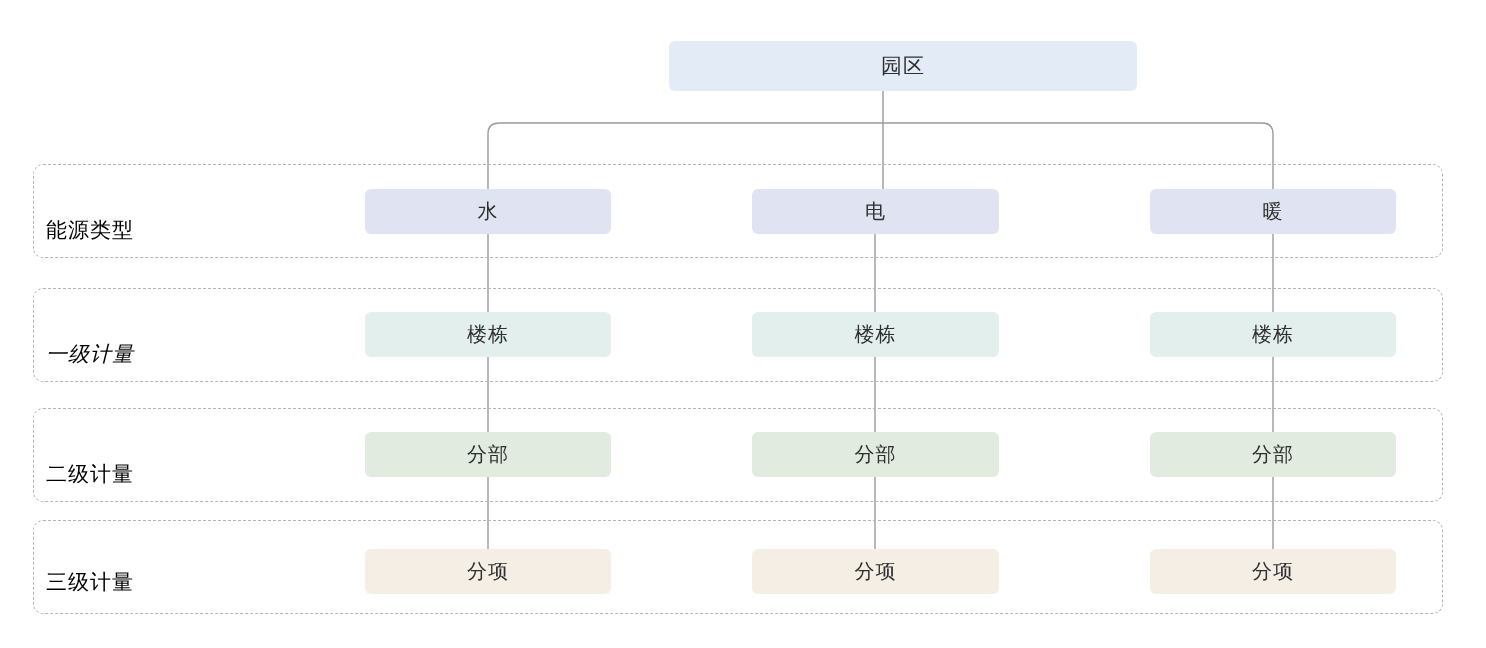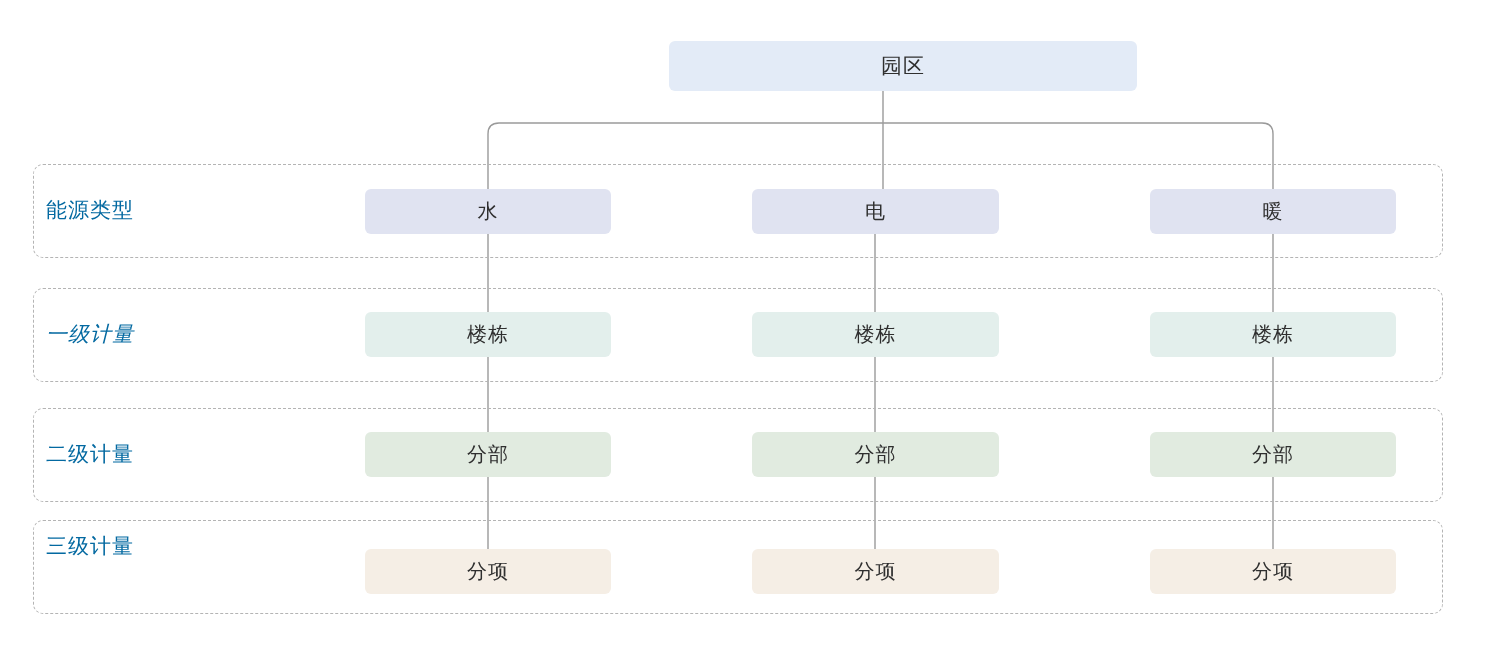--- a/index.html
+++ b/index.html
@@ -54,24 +54,25 @@
     border: 1px dashed #b4b4b4;
     border-radius: 10px;
     box-sizing: border-box;
     background: transparent;
     z-index: 1;
   }
   .row-label {
     position: absolute;
     left: 46px;
     font-size: 21px;
-    color: #0369a1;
+    color: #000000;
     letter-spacing: 1px;
     white-space: nowrap;
     z-index: 3;
+    margin-top: 20px;
   }
 
   
   .node {
     position: absolute;
     height: 45px;
     border-radius: 6px;
     display: flex;
     align-items: center;
     justify-content: center;
@@ -118,19 +119,19 @@
       <div class="row-label" style="top: 320px; font-style: italic;">一级计量</div>
       <div class="node" style="left: 365px; width: 246px; top: 312px; background: rgb(227, 239, 236);">楼栋</div>
       <div class="node" style="left: 752px; width: 247px; top: 312px; background: rgb(227, 239, 236);">楼栋</div>
       <div class="node" style="left: 1150px; width: 246px; top: 312px; background: rgb(227, 239, 236);">楼栋</div>
       <div class="row-band" style="top: 408px; height: 94px; border-color: rgb(180, 180, 180);"></div>
       <div class="row-label" style="top: 440px; font-family: Liberation Serif, serif;">二级计量</div>
       <div class="node" style="left: 365px; width: 246px; top: 432px; background: rgb(225, 235, 224);">分部</div>
       <div class="node" style="left: 752px; width: 247px; top: 432px; background: rgb(225, 235, 224);">分部</div>
       <div class="node" style="left: 1150px; width: 246px; top: 432px; background: rgb(225, 235, 224);">分部</div>
       <div class="row-band" style="top: 520px; height: 94px; border-color: rgb(180, 180, 180);"></div>
-      <div class="row-label" style="top: 532px; text-align: center;">三级计量</div>
+      <div class="row-label" style="top: 548px; text-align: center;">三级计量</div>
       <div class="node" style="left: 365px; width: 246px; top: 549px; background: rgb(245, 238, 229);">分项</div>
       <div class="node" style="left: 752px; width: 247px; top: 549px; background: rgb(245, 238, 229);">分项</div>
       <div class="node" style="left: 1150px; width: 246px; top: 549px; background: rgb(245, 238, 229);">分项</div>
     </div>
 
 </div>
 
 </body></html>

